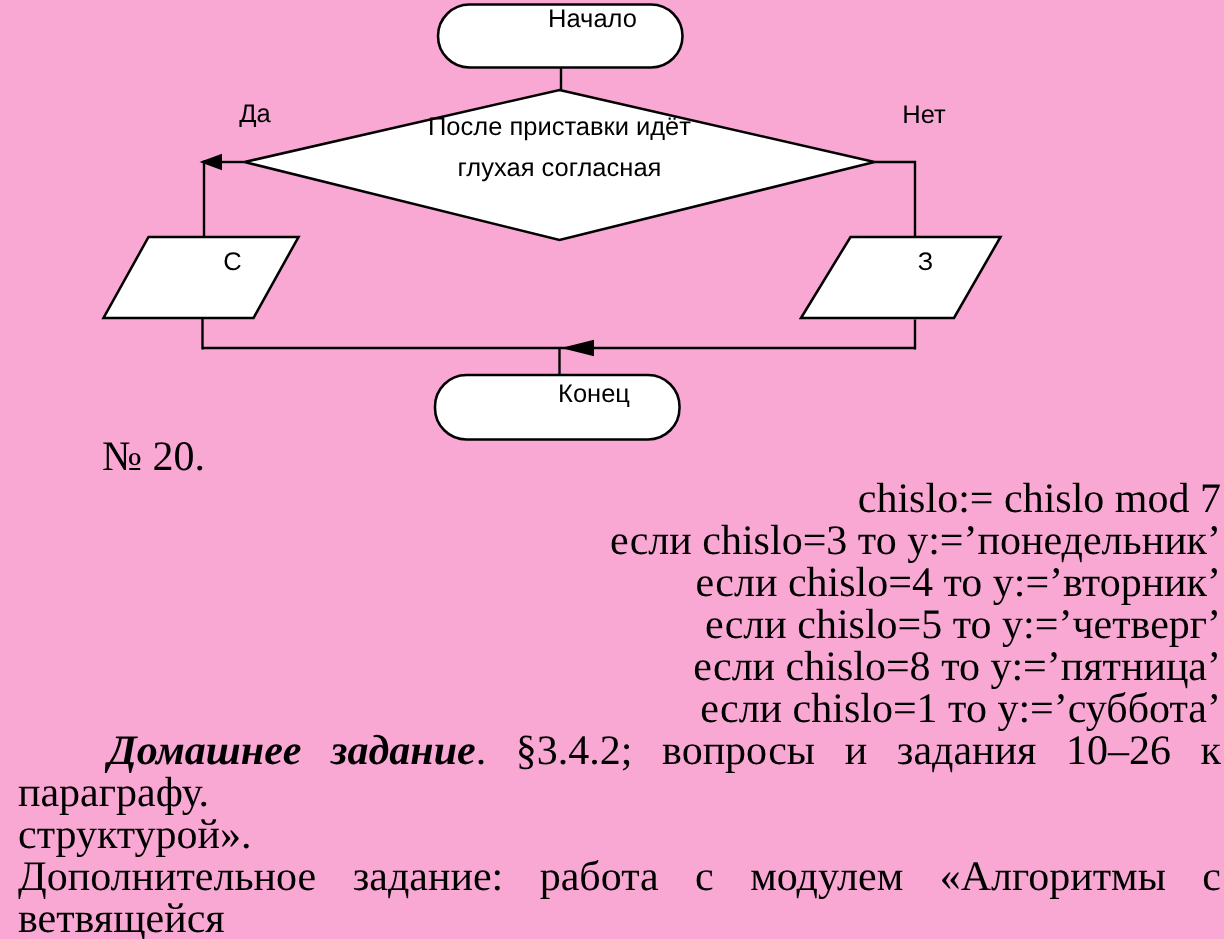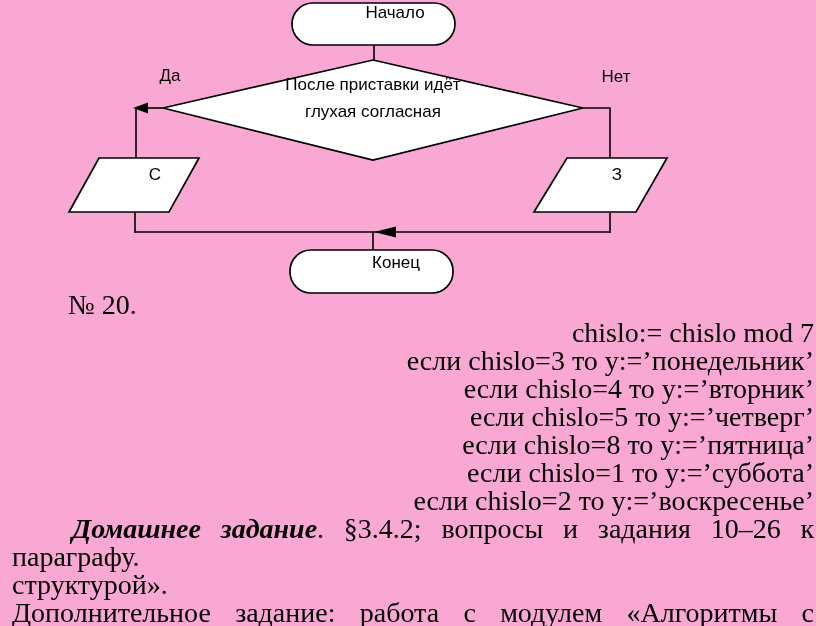--- a/index.html
+++ b/index.html
@@ -81,21 +81,20 @@
 
     <div class="line indent pre"><span class="kw">если</span><span> chislo=4 </span><span class="kw">то</span><span> y:=’вторник’</span></div>
 
 
     <div class="line indent pre"><span class="kw">если</span><span> chislo=5 </span><span class="kw">то</span><span> y:=’четверг’</span></div>
 
     <div class="line indent pre"><span class="kw">если</span><span> chislo=8 </span><span class="kw">то</span><span> y:=’пятница’</span></div>
 
     <div class="line indent pre"><span class="kw">если</span><span> chislo=1 </span><span class="kw">то</span><span> y:=’суббота’</span></div>
 
-    <div class="line indent pre"><span class="kw">если</span><span> chislo=2 </span><span class="kw">то</span><span> y:=’воскресенье’</span></div>
 
     <div class="line just ind60"><span class="bi">Домашнее задание</span><span>. §3.4.2; вопросы и задания 10–26 к параграфу.</span></div>
 
     <div class="line"><span>структурой».</span></div>
 
     <div class="line just"><span>Дополнительное задание: работа с модулем «Алгоритмы с ветвящейся</span></div>
 
   </div>
 </div>
 

